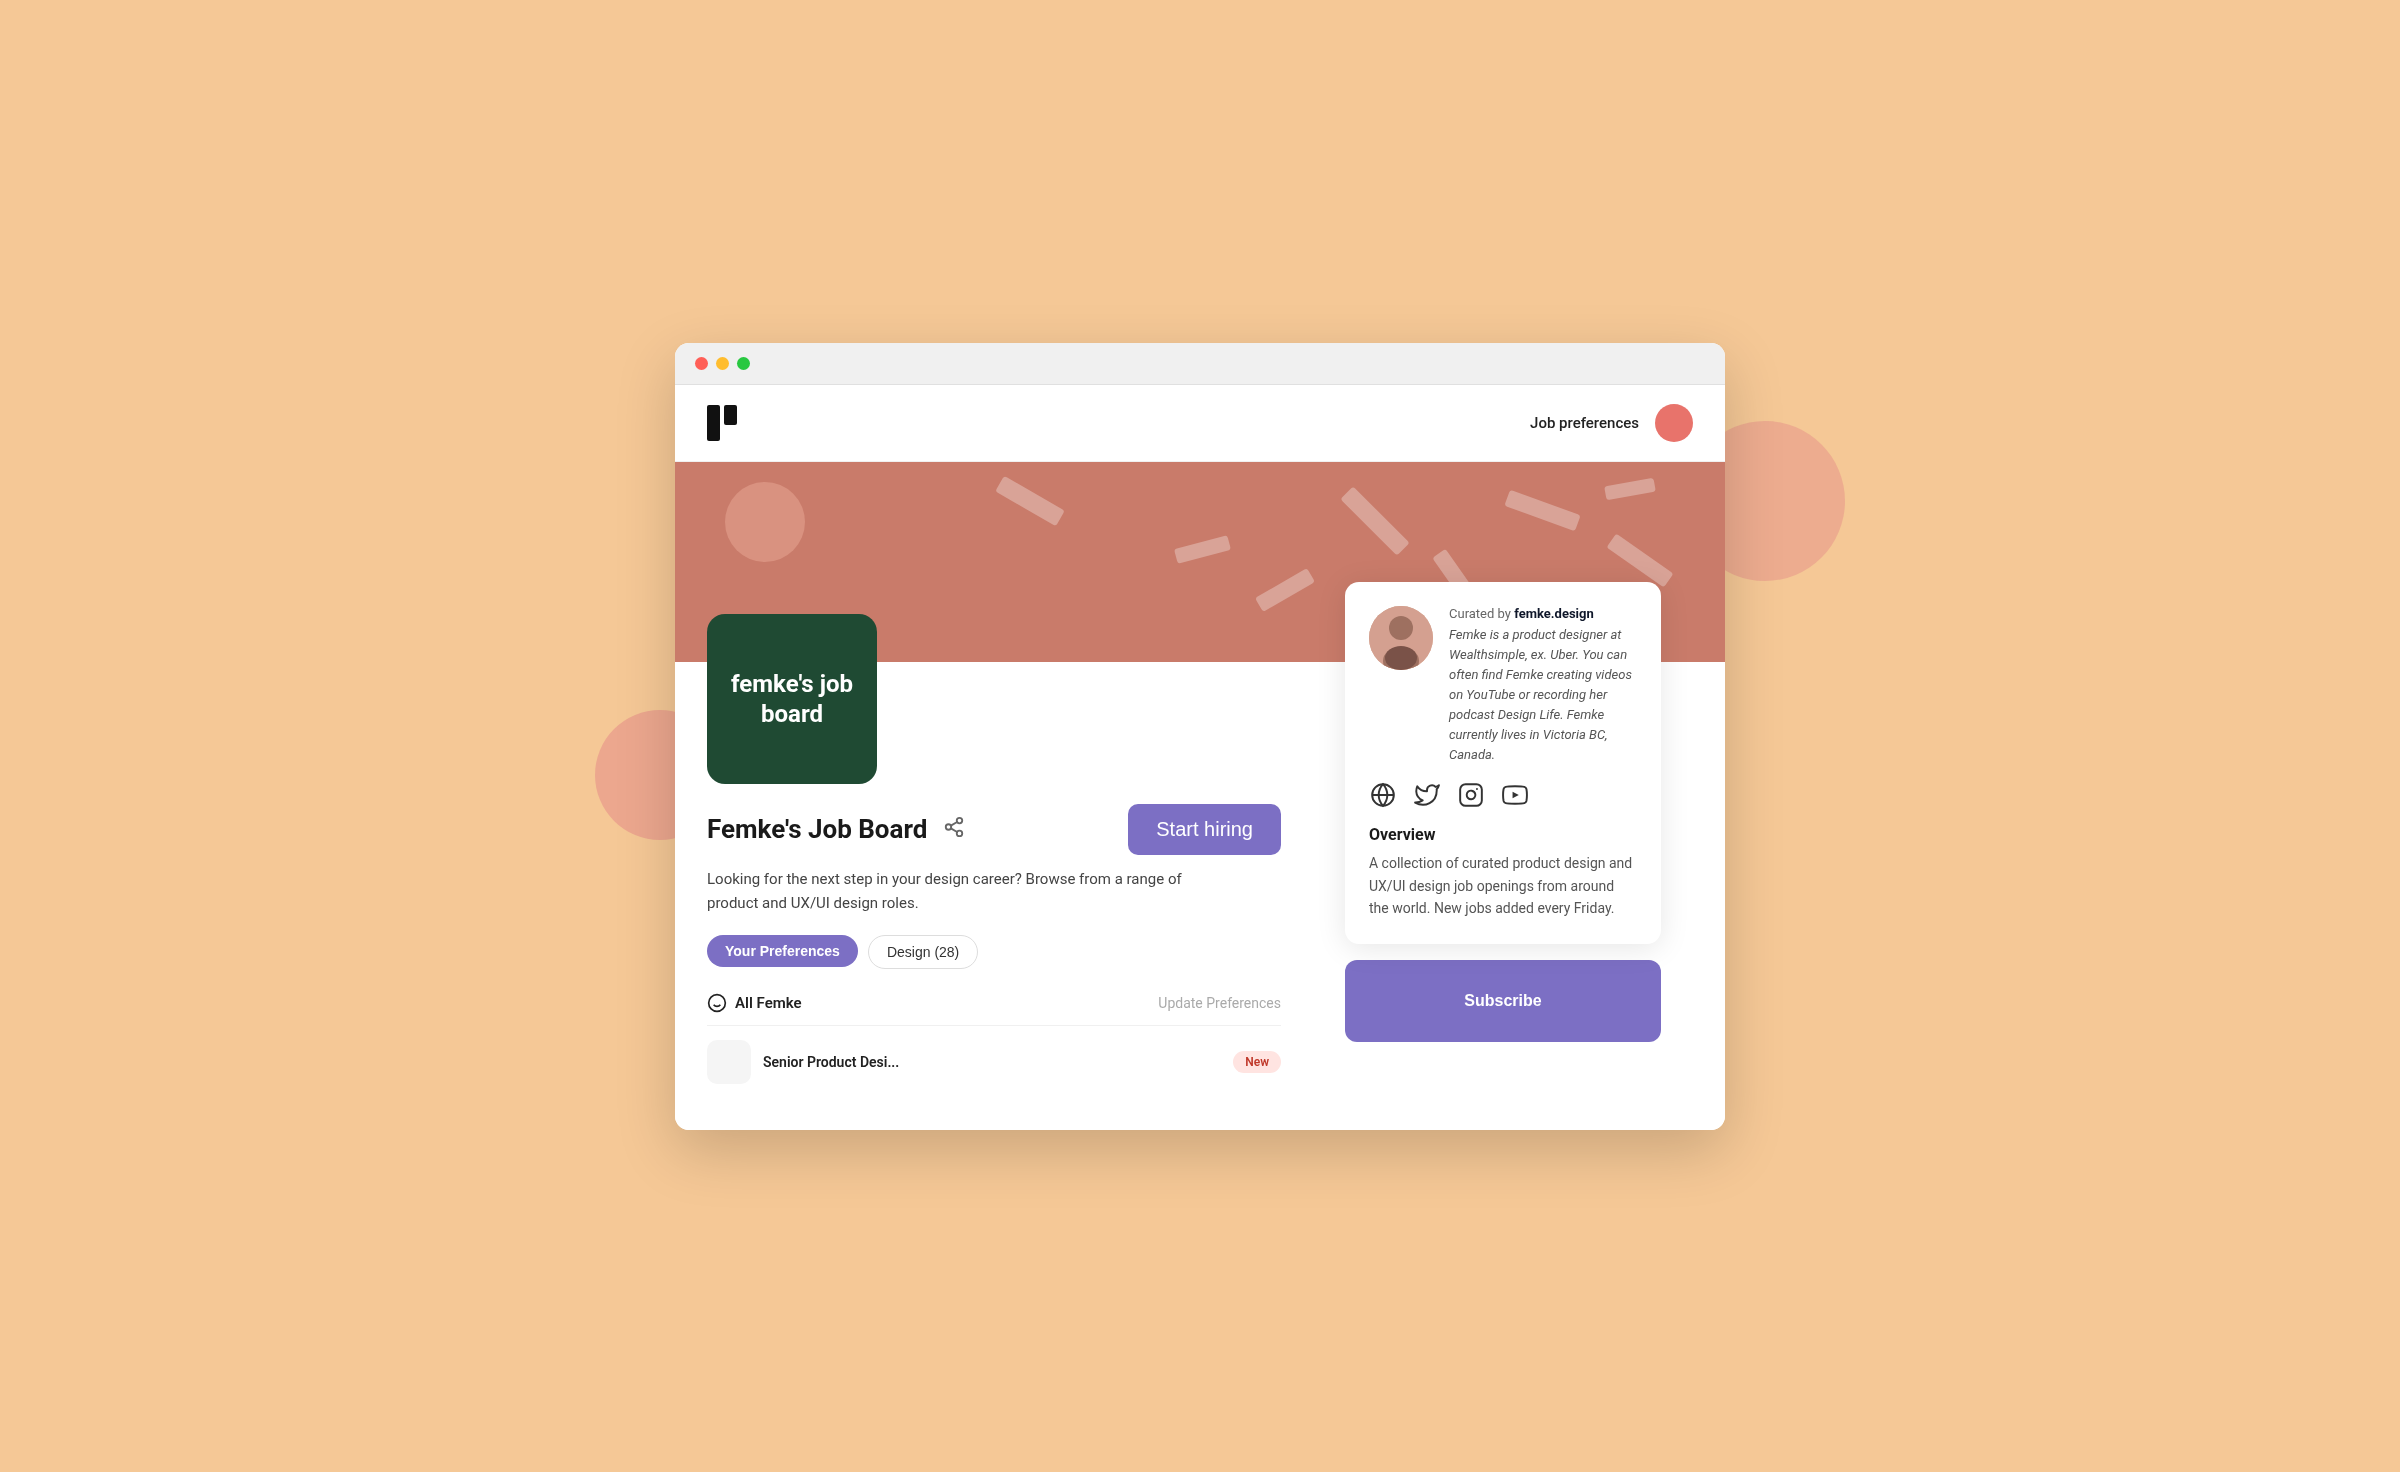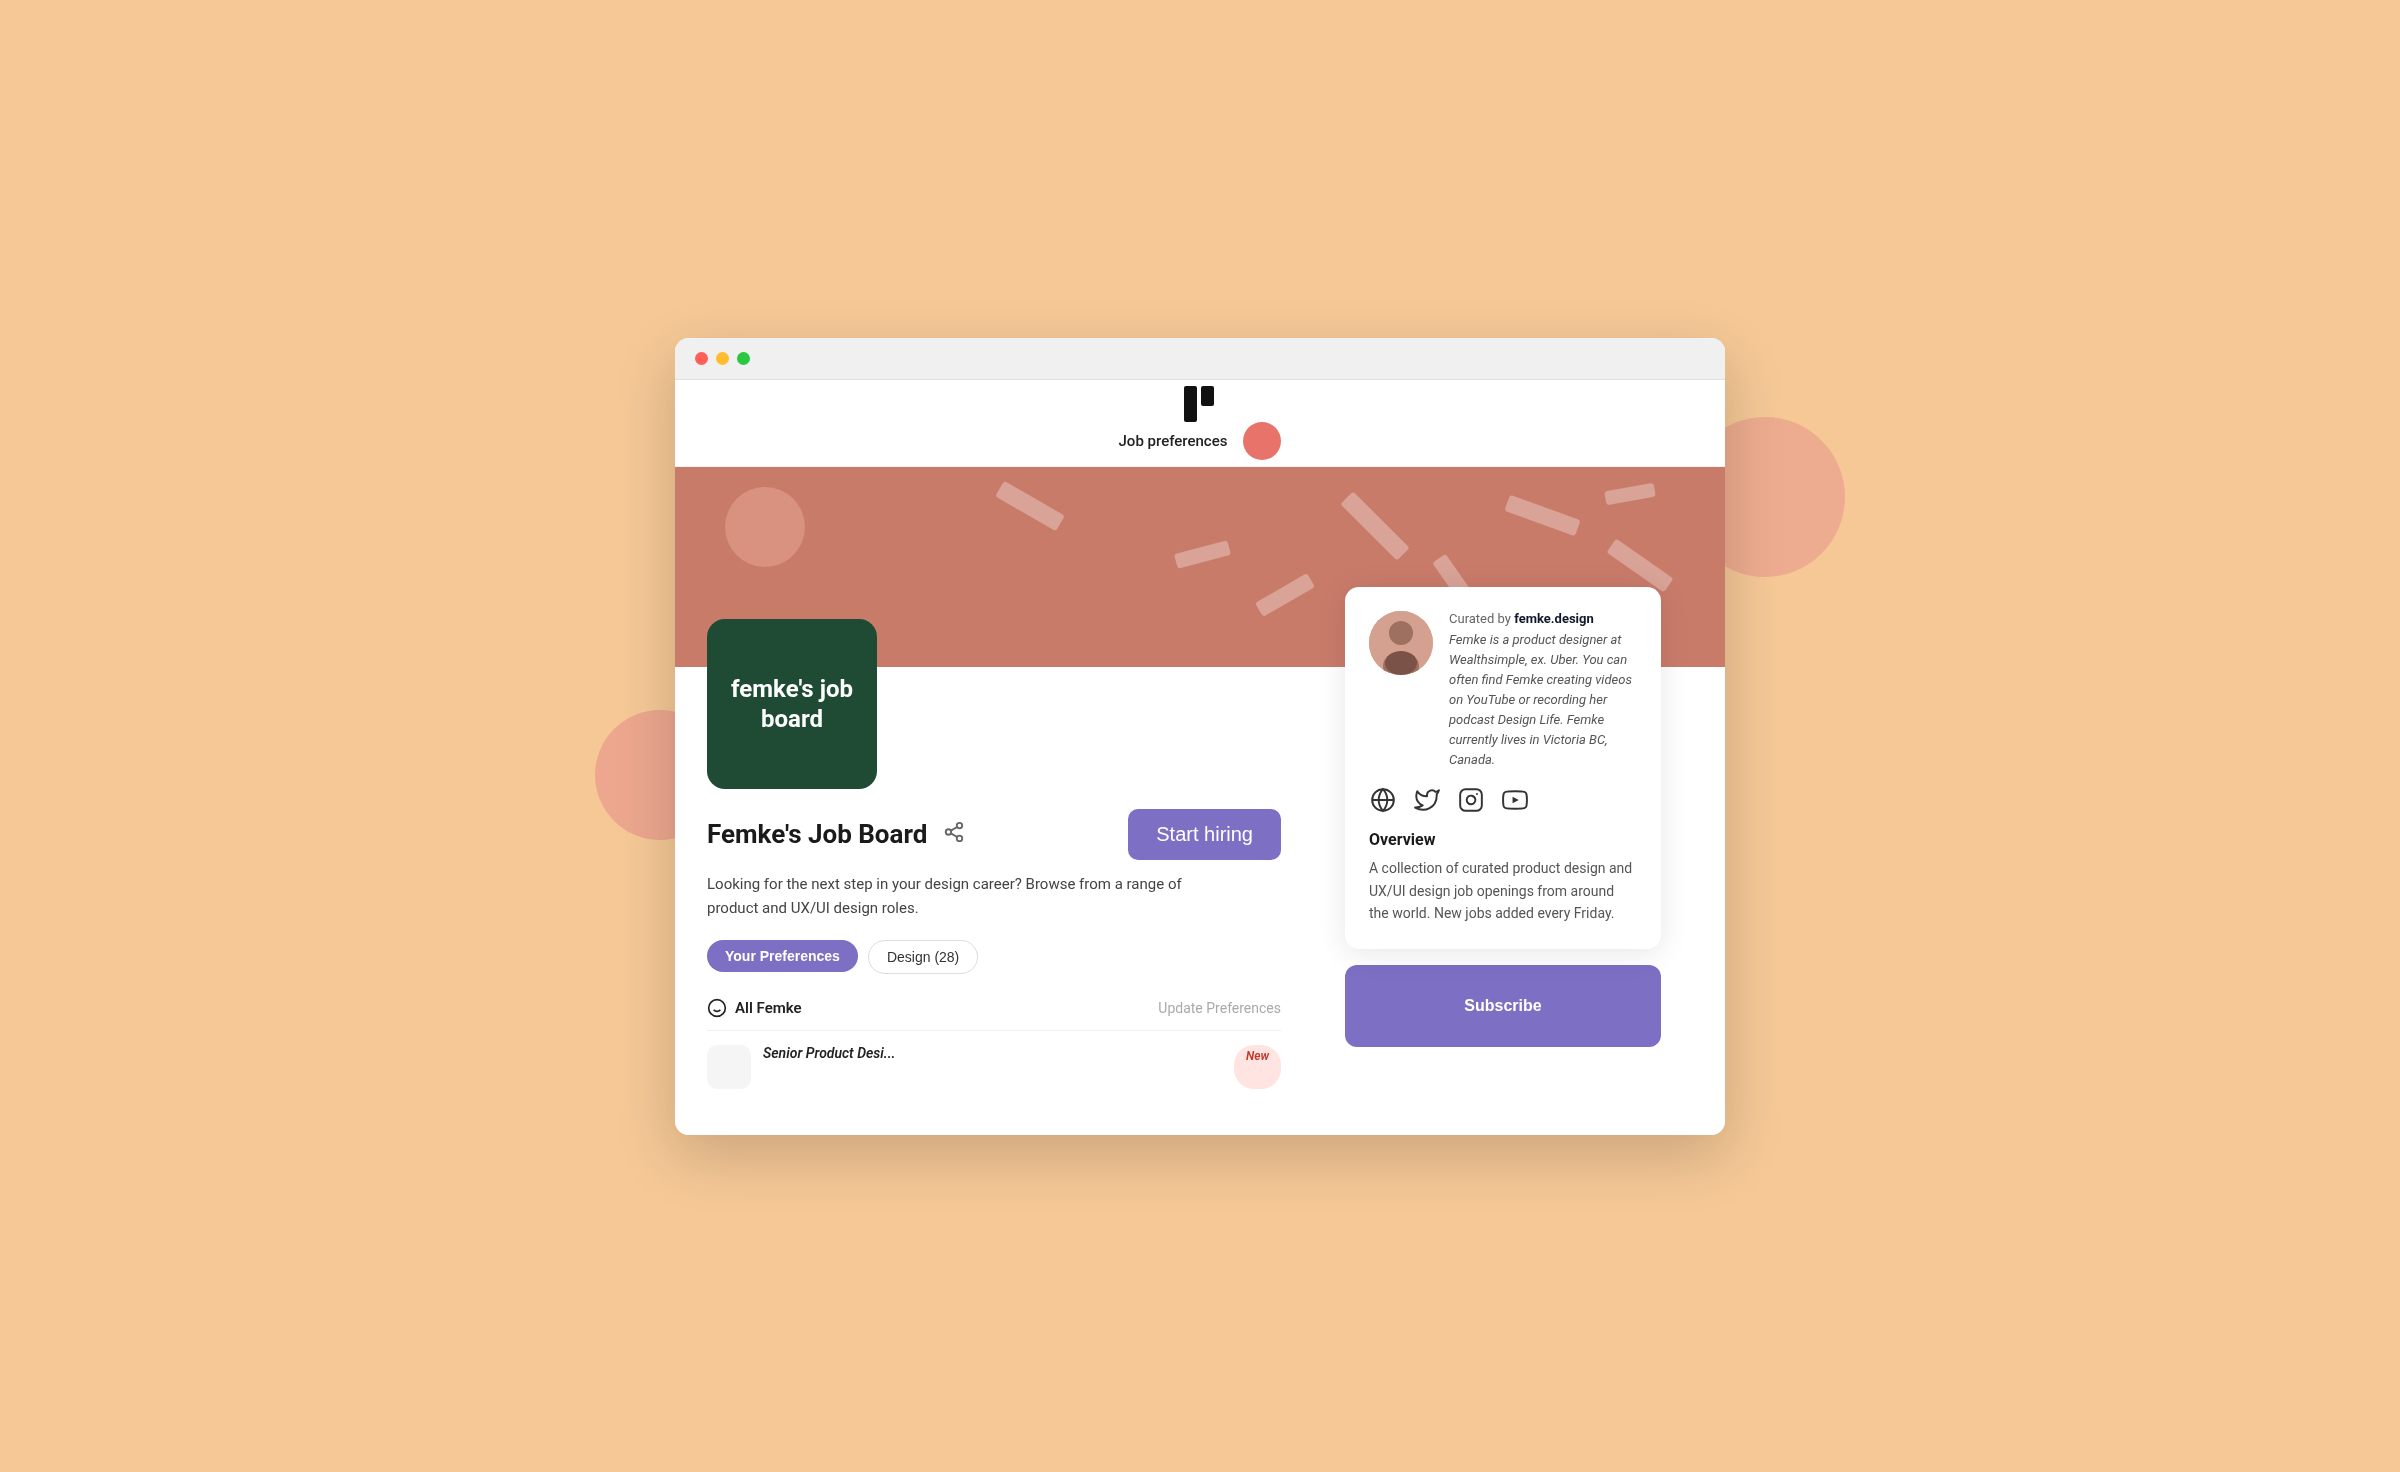--- a/index.html
+++ b/index.html
@@ -71,26 +71,25 @@
       height: 13px;
       border-radius: 50%;
     }
     .tl-red { background: #FF5F57; }
     .tl-yellow { background: #FFBD2E; }
     .tl-green { background: #28C840; }
 
     
     .navbar {
       background: #fff;
-      padding: 6px 32px;
+      padding: 19px 32px;
       display: flex;
       align-items: center;
       justify-content: space-between;
       border-bottom: 1px solid #f0f0f0;
-      flex-direction: column;
     }
 
     .logo {
       display: flex;
       align-items: center;
     }
 
     .logo-icon {
       width: 32px;
       height: 36px;
@@ -387,24 +386,24 @@
       padding-right: 32px;
     }
 
     .subscribe-wrapper {
       padding: 16px 32px 32px 0;
     }
 
     
     .job-row-partial {
       display: flex;
+      align-items: center;
       gap: 12px;
       padding: 14px 0;
       border-top: 1px solid #f0f0f0;
-      font-style: italic;
     }
 
     .job-avatar-partial {
       width: 44px;
       height: 44px;
       border-radius: 10px;
       background: #f5f5f5;
       flex-shrink: 0;
     }
 

